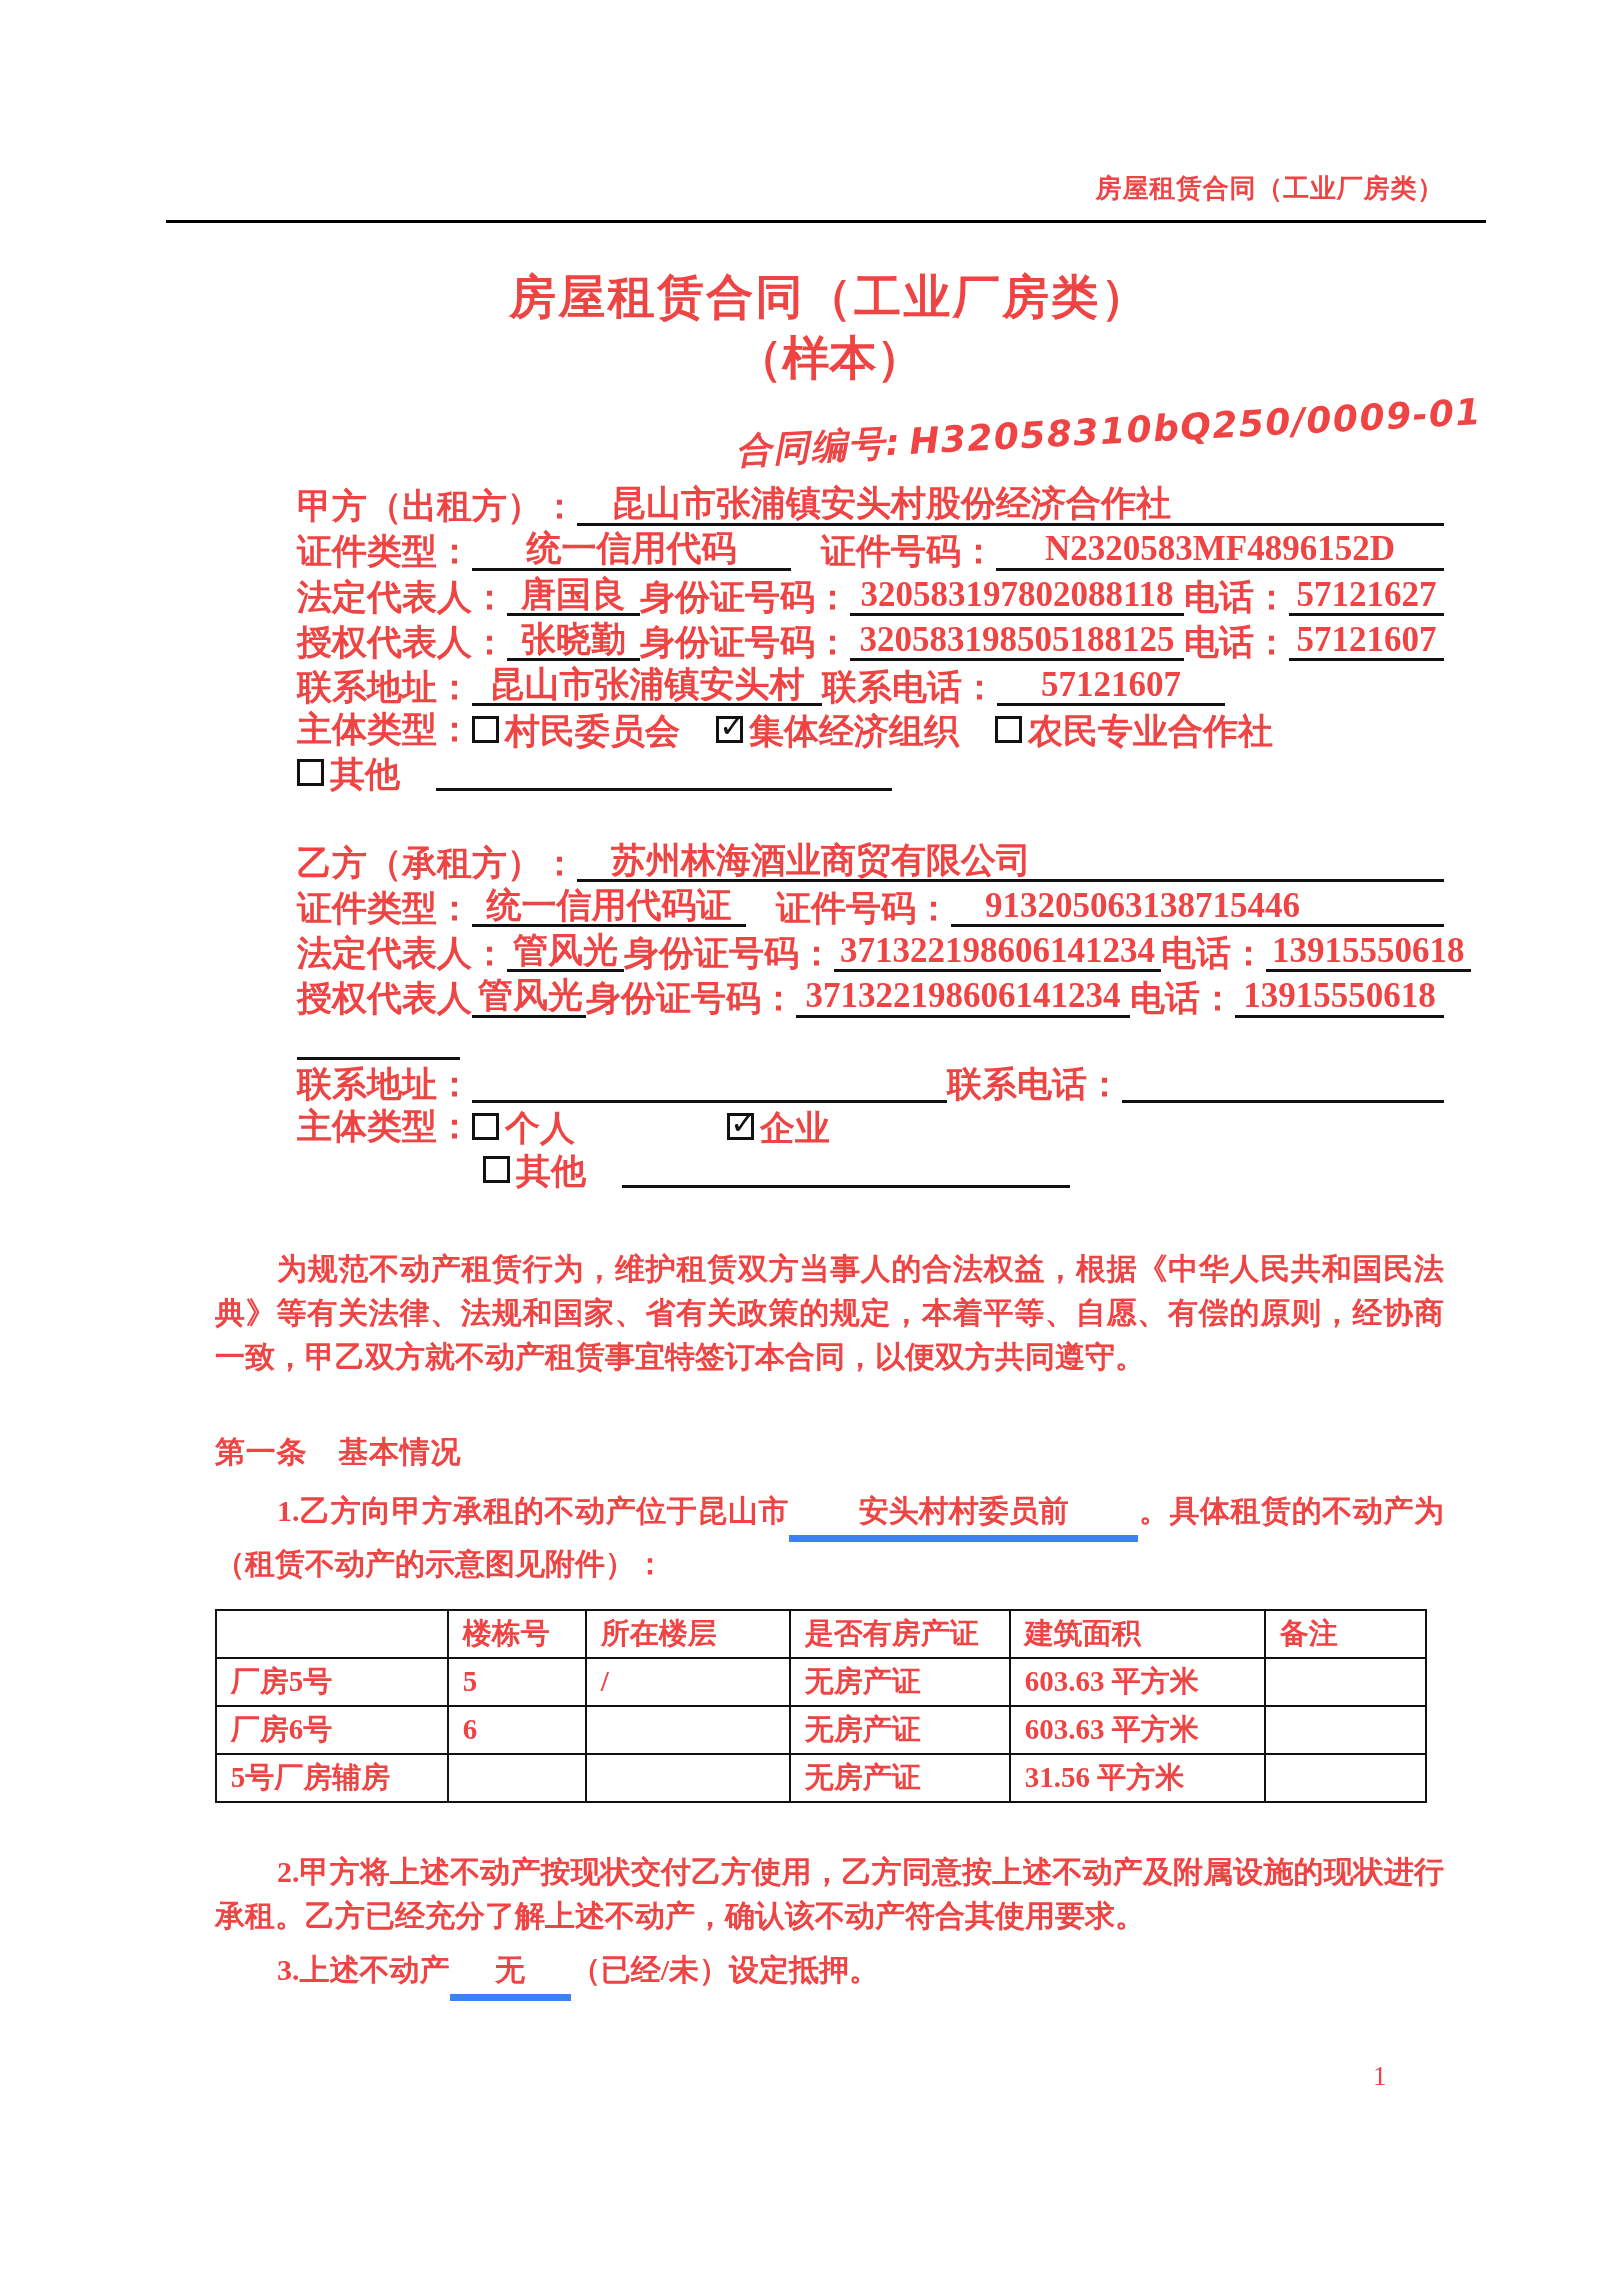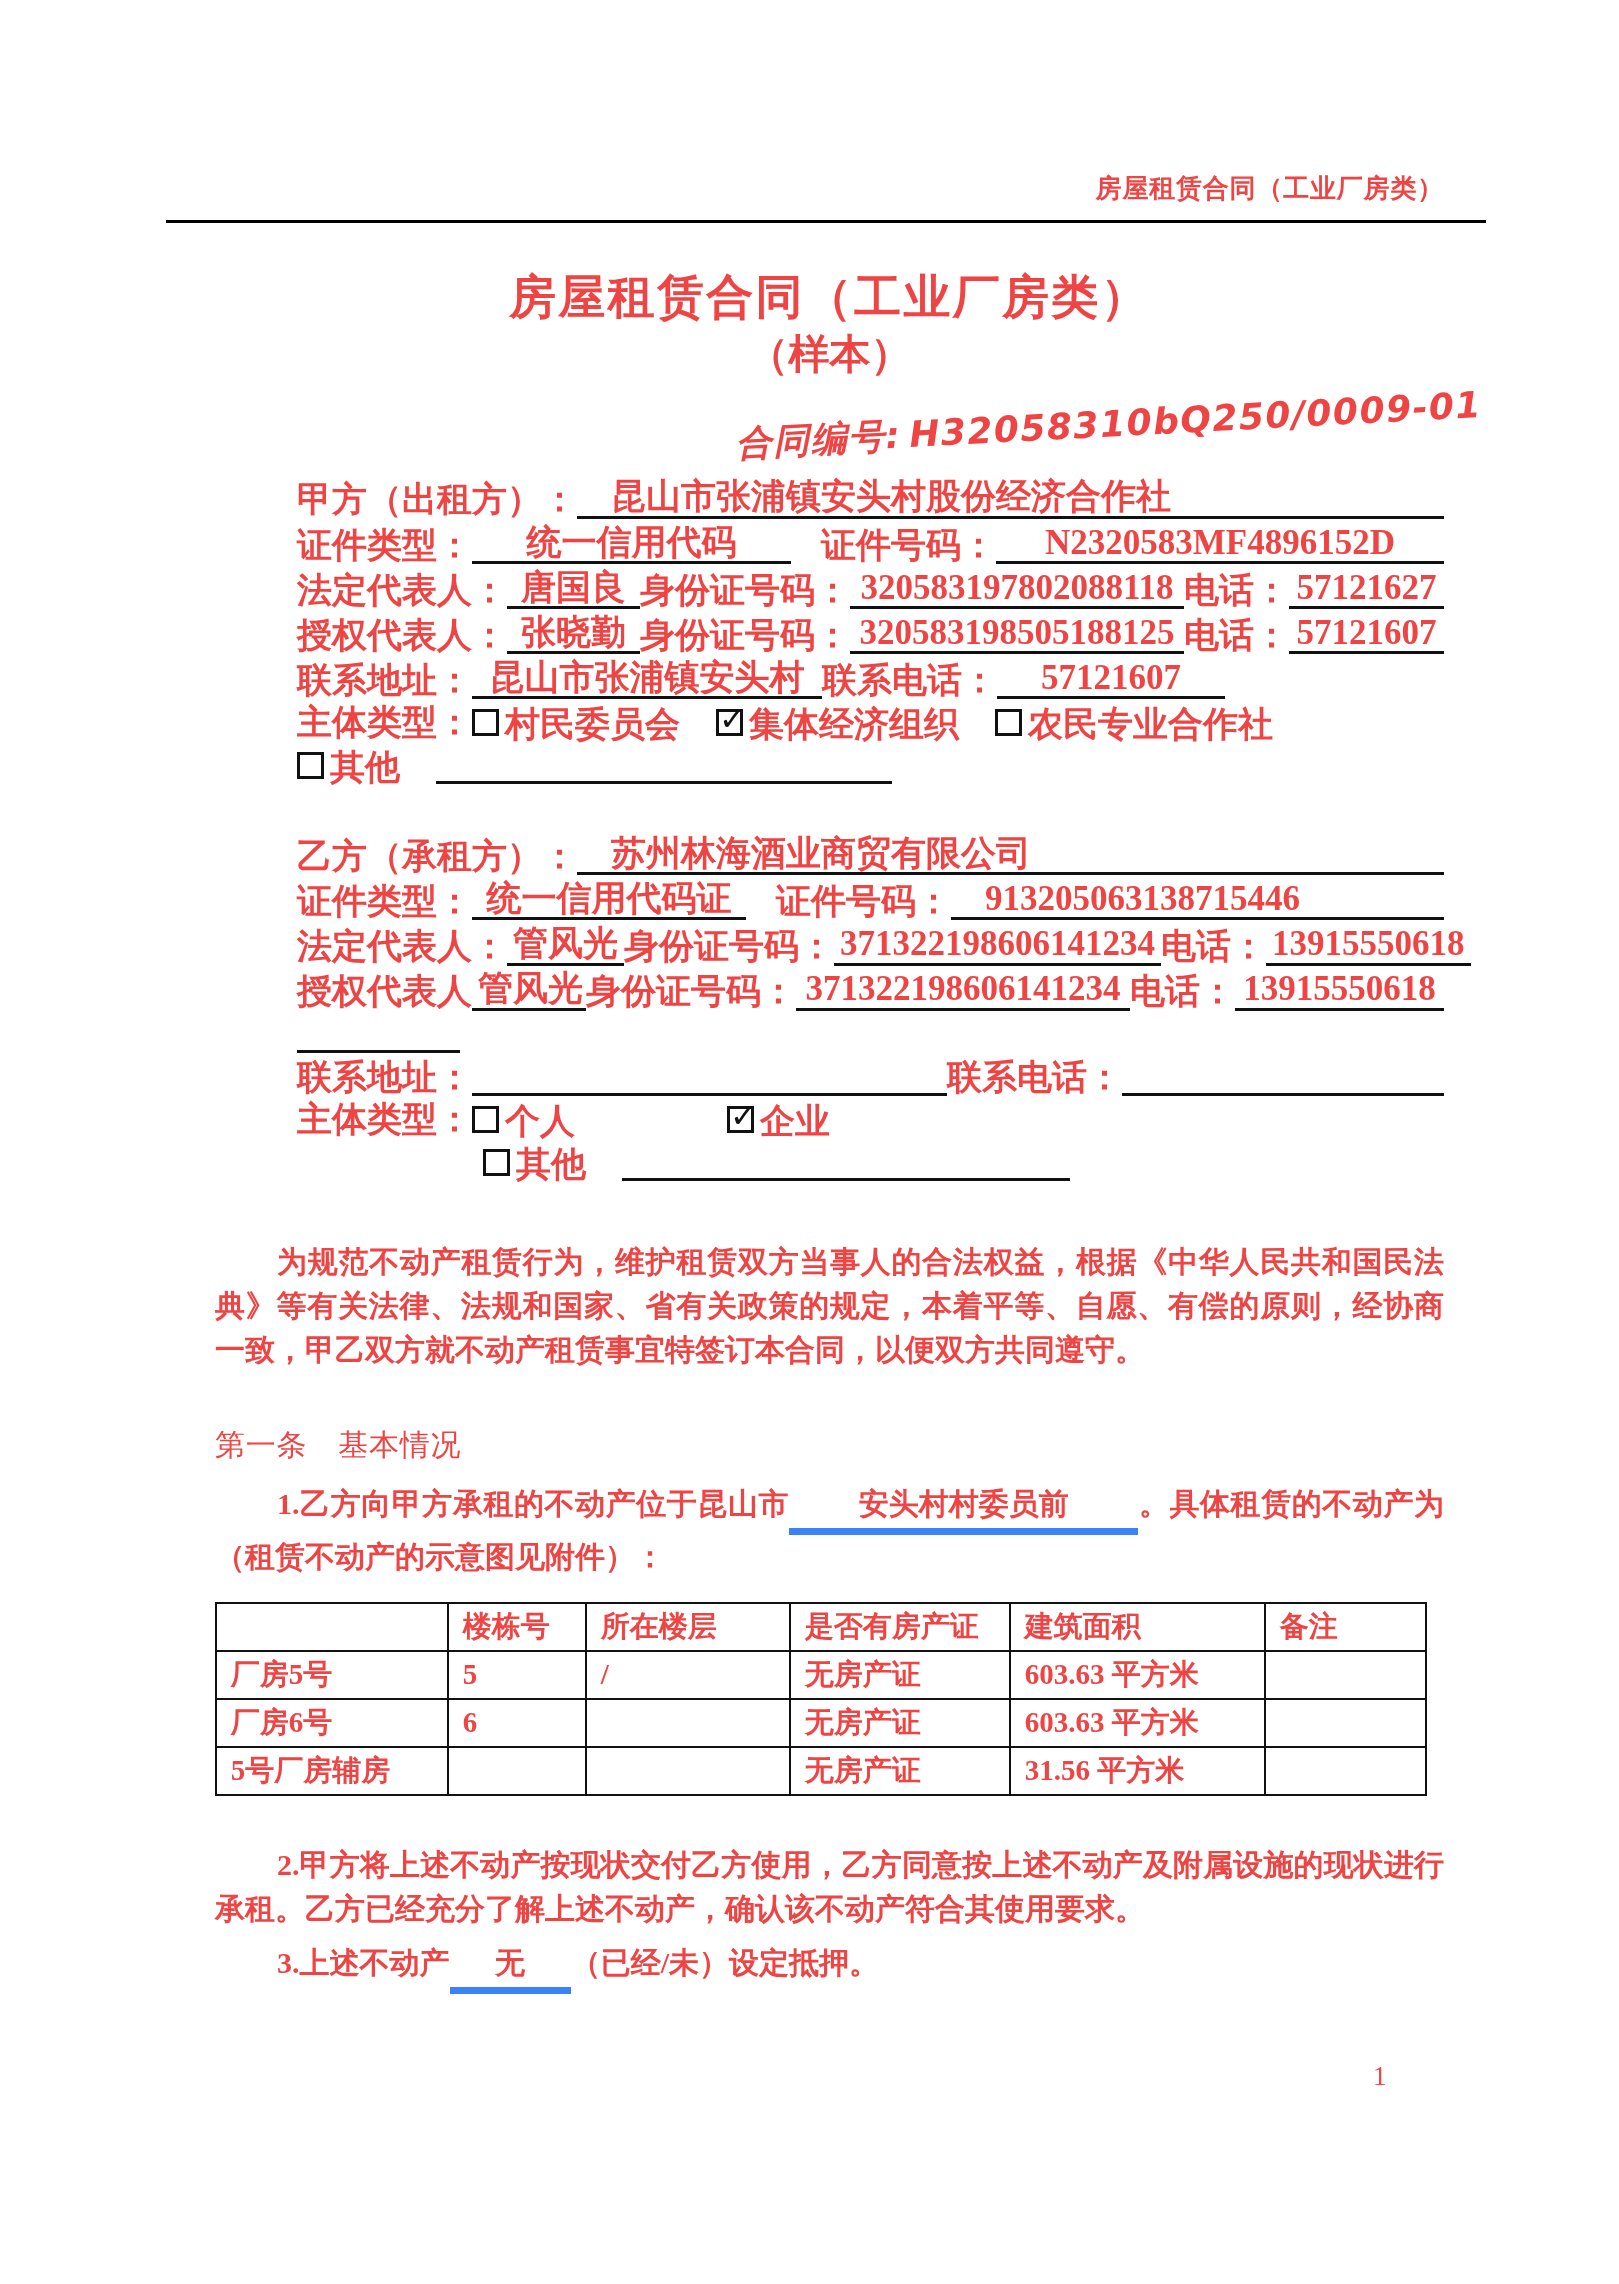--- a/index.html
+++ b/index.html
@@ -6,21 +6,21 @@
   .page {
     position:relative; width:1620px; height:2284px; background:#fff;
     color:#ef4444; box-sizing:border-box; padding:171px 176px 0 215px;
     font-family:"Liberation Serif","DejaVu Serif",serif; font-weight:600;
     overflow:hidden;
   }
   .header-row { text-align:right; font-size:26px; font-weight:700; letter-spacing:0.8px; }
   .header-rule { border:none; border-top:3px solid #000; margin:13.7px -42px 0 -49px; }
 
   .title { text-align:center; font-size:47px; font-weight:700; margin:47px 0 0; letter-spacing:2.3px; line-height:1.15; }
-  .subtitle { text-align:center; font-size:41px; font-weight:700; margin:7.6px 0 0; line-height:1.15; }
+  .subtitle { text-align:center; font-size:47px; font-weight:700; margin:7.6px 0 0; line-height:1.15; }
 
   .contract-no { text-align:right; font-size:32px; margin:3px -38px 0 0;
     transform:rotate(-3deg); transform-origin:100% 50%; white-space:nowrap; }
   .contract-no .hand { font-family:"DejaVu Sans",sans-serif; font-style:italic; font-size:36px; letter-spacing:1.5px; font-weight:700; }
 
   .party { margin-top:50px; padding-left:82px; font-size:35px; }
   .party-b { margin-top:53px; }
   .frow { display:flex; align-items:flex-end; margin-bottom:6.8px; line-height:33px; }
   .lbl { white-space:nowrap; padding-bottom:2.3px; }
   .fill { border-bottom:3px solid #111; text-align:center; padding:0 6px 2.3px; box-sizing:border-box; min-height:36px; white-space:nowrap; }
@@ -31,21 +31,21 @@
   .gap40 { margin-left:30px; }
   .opt { display:flex; align-items:center; margin-right:36px; }
   .opt-wide { margin-right:152px; }
   .cb { width:27px; height:27px; border:3px solid #111; display:inline-block; box-sizing:border-box;
         margin:0 6px 4.6px 0; position:relative; flex:none; }
   .cb.checked::after { content:"✓"; position:absolute; left:0px; top:-9px; font-size:32px; font-weight:700; color:#111;
         font-family:"DejaVu Sans",sans-serif; }
   .indent-b { margin-left:186px; }
 
   .para { font-size:30px; line-height:44px; margin:59px 0 0; text-align:justify; text-indent:62px; }
-  .sec-heading { font-size:30px; font-weight:400; margin:53px 0 16px; letter-spacing:0.8px; }
+  .sec-heading { font-size:30px; font-weight:700; margin:53px 0 16px; letter-spacing:0.8px; }
   .item-para { font-size:30px; line-height:44px; margin:10.6px 0 0; text-align:justify; text-indent:62px; }
   .item-para.second { margin-top:47px; }
   .inline-fill { display:inline-block; min-width:334px; border-bottom:7px solid #3b82f6; text-align:center; text-indent:0; padding:0 7.6px 1.5px; }
   .inline-fill.small { min-width:106px; }
 
   table.prop { border-collapse:collapse; margin-top:23px; table-layout:fixed; width:1210px;border-radius:25px; }
   table.prop th, table.prop td { border:2.3px solid #111; height:46px; padding:0 4.6px 0 13.7px;
     font-size:29px; font-weight:600; text-align:left; vertical-align:middle; overflow:hidden; white-space:nowrap; }
   .c0{width:232px}.c1{width:138px}.c2{width:204px}.c3{width:220px}.c4{width:255px}.c5{width:161px}
 

